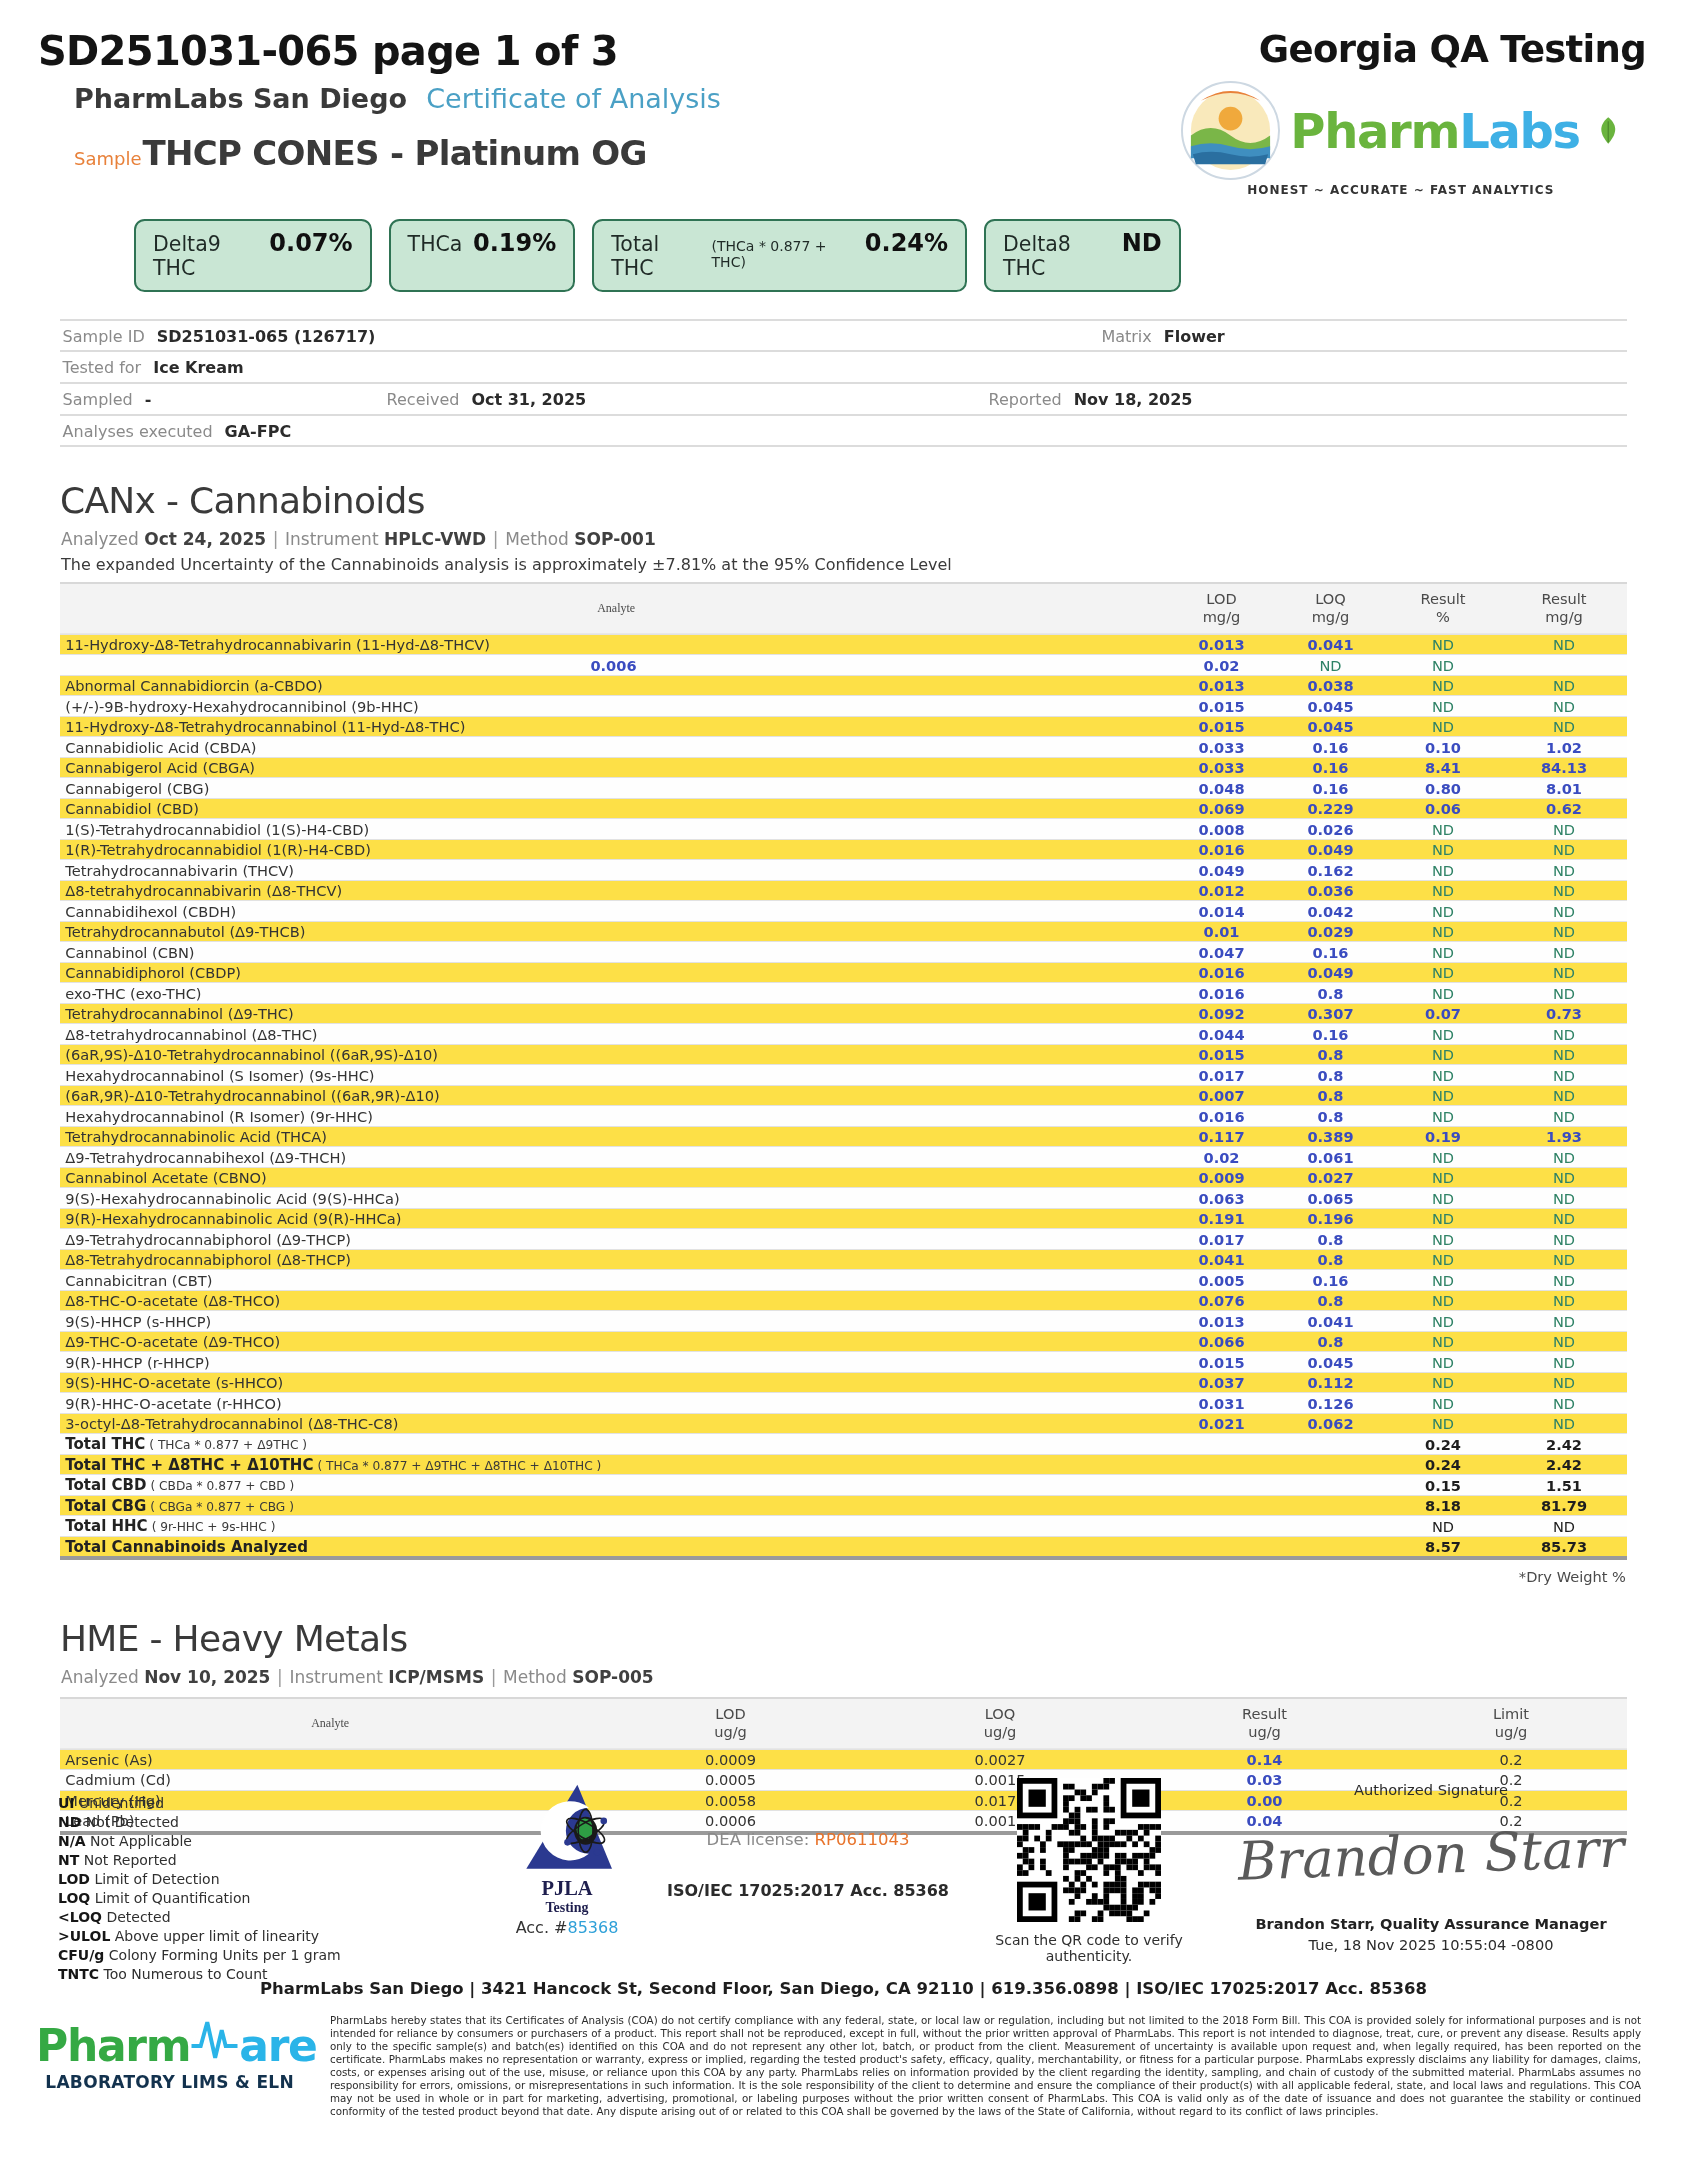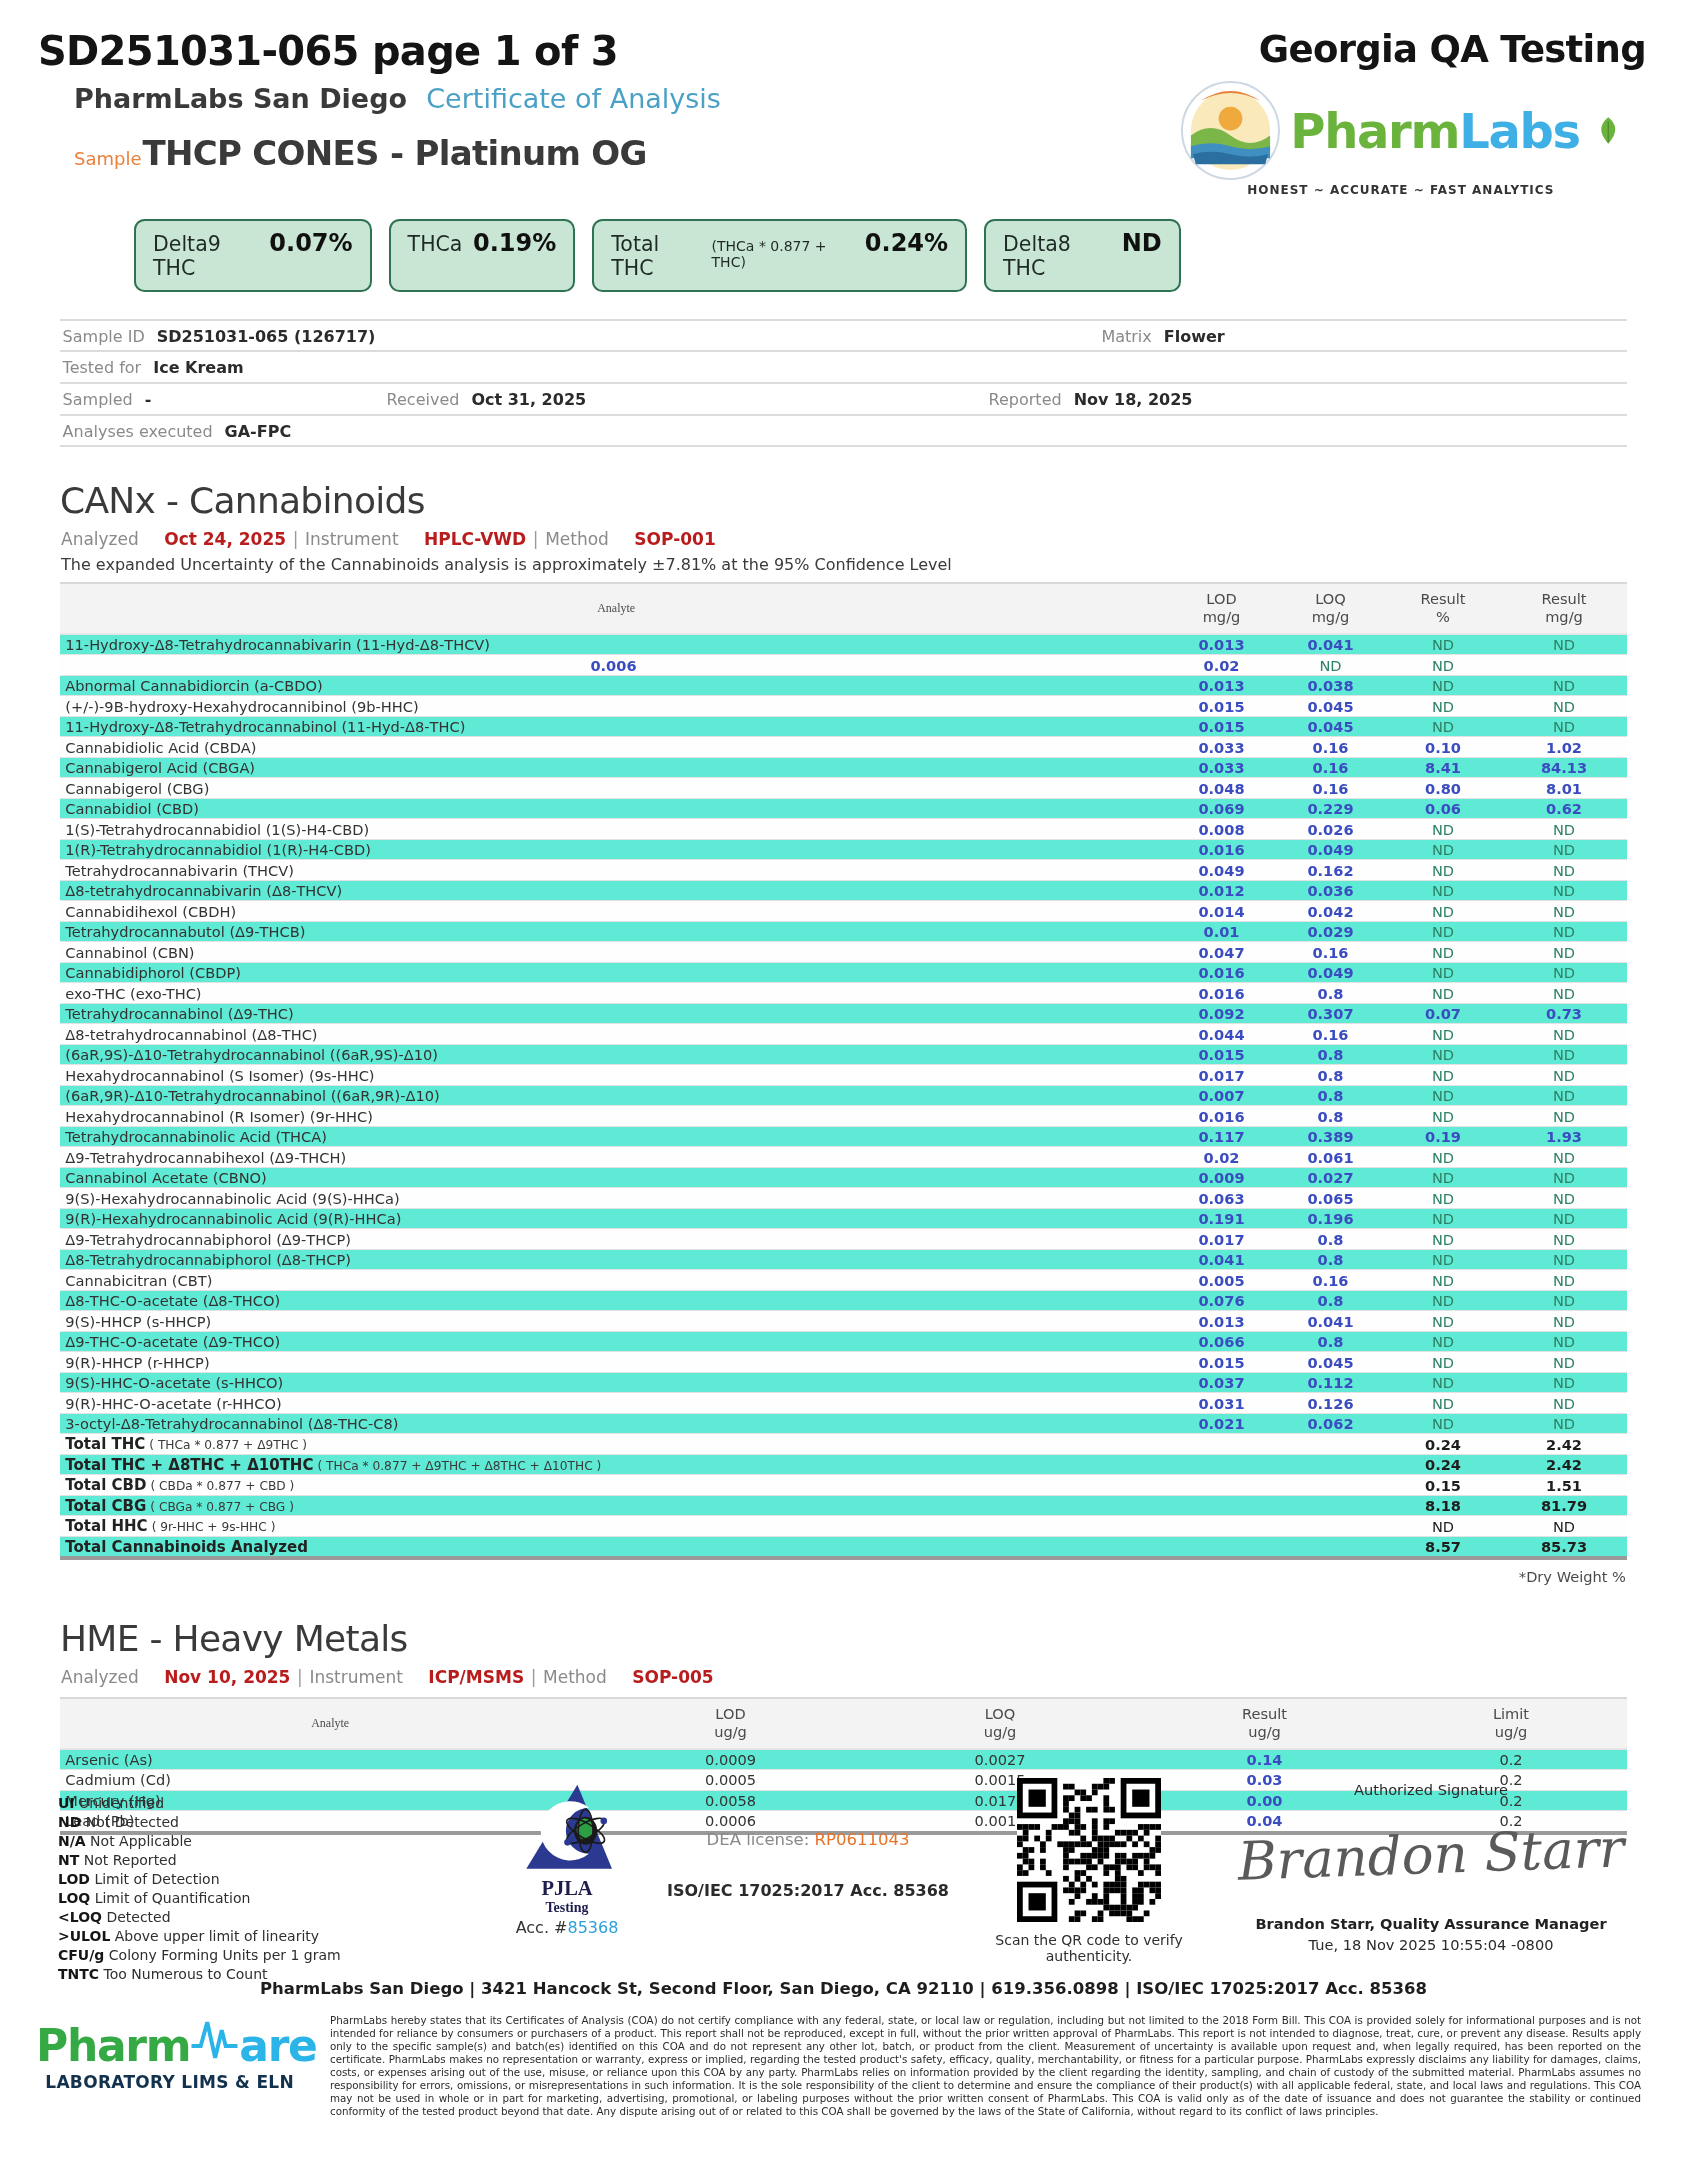--- a/index.html
+++ b/index.html
@@ -41,33 +41,33 @@
   .m-cell { display:flex; align-items:baseline; }
   .m-label { color:#8a8a8a; margin-right:12px; }
   .m-value { color:#2b2b2b; font-weight:bold; }
   .w-half { flex:1; }
   .w-right { width:523px; }
   .w-a { width:324px; } .w-b { width:602px; } .w-c { flex:1; }
 
   
   .sec-title { margin:33px 0 0 60px; font-size:36px; color:#3a3a3a; letter-spacing:-0.7px; }
   .sec-meta { margin:8px 0 0 61px; font-size:17px; color:#8a8a8a; }
-  .sec-meta b { color:#b91c1c;margin-left:20px; }
+  .sec-meta b { color:#404040; }
   .sec-meta .sep { margin:0 6.6px; color:#9a9a9a; }
   .sec-note { margin:5.3px 0 8px 61px; font-size:16px; color:#3a3a3a; }
 
   
   .tbl { margin:0 60px; }
   .thead, .trow { display:grid; align-items:center; }
   .cgrid { grid-template-columns:1fr 109px 109px 116px 126px; }
   .hgrid { grid-template-columns:1fr 271px 268px 261px 232px; }
   .thead { background:#f3f3f3; border-top:2px solid #d8d8d8; border-bottom:1.3px solid #e8e8e8; padding:6.6px 0; font-size:14.6px; color:#4a4a4a; }
   .th { text-align:center; line-height:18px; }
   .th-analyte { text-align:center; padding-left:5.3px; font-size:12px;font-family:Liberation Serif, serif; }
-  .trow { height:20.5px; background:#5eead4; border-top:1.3px solid #e2e2e2; }
+  .trow { height:20.5px; background:#fde047; border-top:1.3px solid #e2e2e2; }
   .trow:nth-child(even) { background:#fefefe; }
   .c-analyte { font-size:14.6px; color:#333; padding-left:5.3px; white-space:nowrap; overflow:hidden; }
   .a-formula { font-size:12.2px; color:#3a3a3a; margin-left:4px; }
   .c-num { text-align:center; font-size:14.6px; color:#333; }
   .det { color:#3a4cc0; font-weight:bold; }
   .nd { color:#2e8266; font-weight:normal !important; }
   .total .a-name { font-weight:bold; font-size:15px; color:#222; }
   .total .c-num { font-weight:bold; color:#1e1e1e; }
   .tbl-end { border-bottom:4px solid #9a9a9a; }
   .dry-note { text-align:right; margin:8px 61px 0; font-size:14.6px; color:#4a4a4a; }

